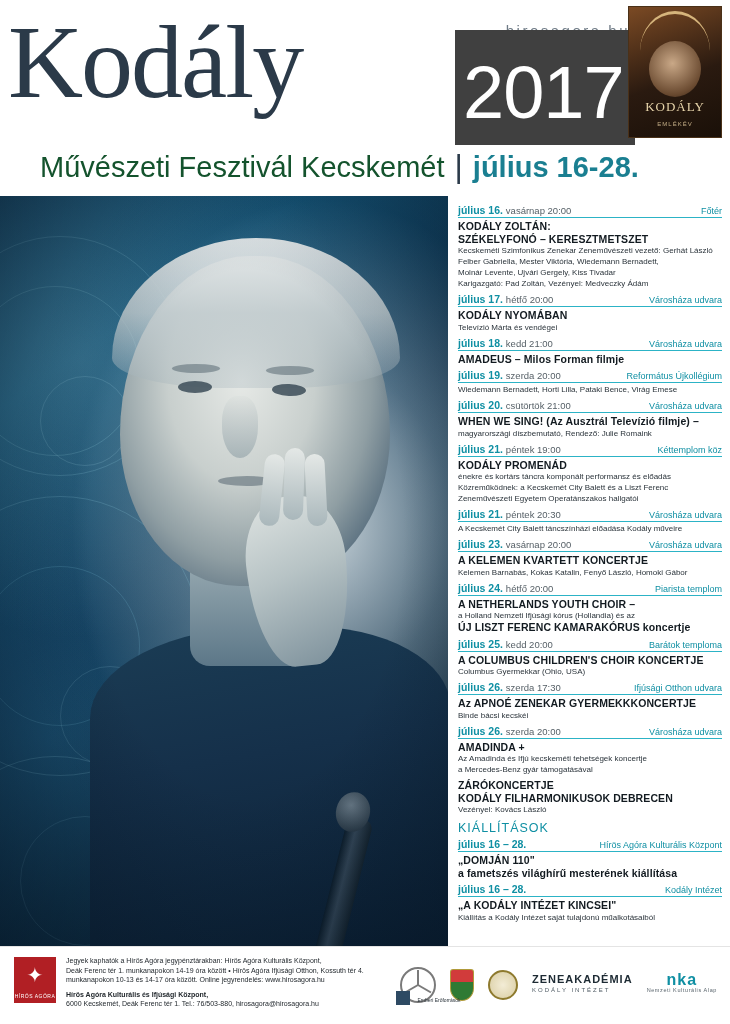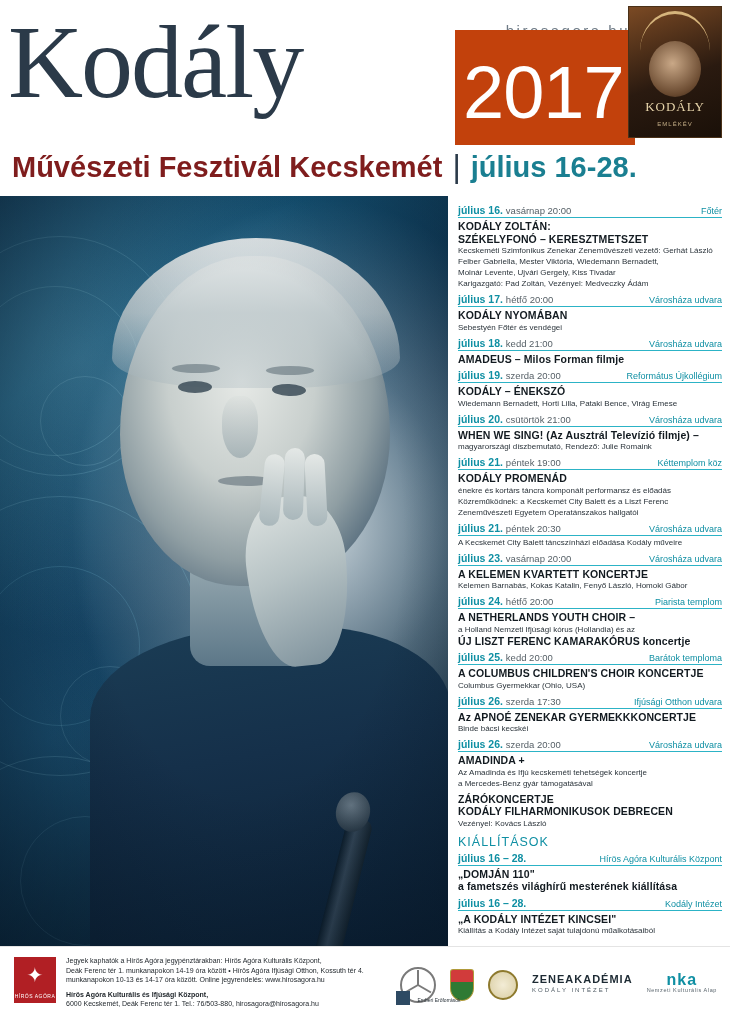--- a/index.html
+++ b/index.html
@@ -39,21 +39,21 @@
     font-size: 104px;
     line-height: 104px;
     font-weight: 400;
     color: #2b3a49;
     letter-spacing: -2px;
   }
   .year-block {
     position: absolute;
     left: 455px; top: 30px;
     width: 180px; height: 115px;
-    background: #c2410c;
+    background: #404040;
     overflow: hidden;
   }
   .year-block .year {
     position: absolute;
     left: 8px; top: 26px;
     font-family: "Liberation Sans", sans-serif;
     font-size: 74px;
     line-height: 74px;
     font-weight: 300;
     color: #ffffff;
@@ -97,22 +97,23 @@
     letter-spacing: 1px;
   }
   .subtitle-row {
     position: absolute;
     left: 12px; top: 148px;
     display: flex;
     align-items: baseline;
   }
   .subtitle-main {
     font-size: 29px;
-    font-weight: 700;
-    color: #7f1d1d;
+    font-weight: 400;
+    color: #14532d;
+    margin-left: 28px;
   }
   .subtitle-divider {
     margin: 0 10px;
     font-size: 32px;
     color: #2b3a49;
     font-weight: 300;
   }
   .subtitle-date {
     font-size: 29px;
     font-weight: 700;
@@ -445,37 +446,36 @@
       <div class="ev-sub">Molnár Levente, Ujvári Gergely, Kiss Tivadar</div>
       <div class="ev-sub">Karigazgató: Pad Zoltán, Vezényel: Medveczky Ádám</div>
     </div>
 
     <div class="ev">
       <div class="ev-head">
         <span class="ev-date"><span>július 17.</span> <span class="daypart">hétfő 20:00</span></span>
         <span class="ev-venue">Városháza udvara</span>
       </div>
       <div class="ev-title">KODÁLY NYOMÁBAN</div>
-      <div class="ev-sub">Sebestyén Főtér és vendégei</div>
+      <div class="ev-sub">Televízió Márta és vendégei</div>
     </div>
 
     <div class="ev">
       <div class="ev-head">
         <span class="ev-date"><span>július 18.</span> <span class="daypart">kedd 21:00</span></span>
         <span class="ev-venue">Városháza udvara</span>
       </div>
       <div class="ev-title">AMADEUS – Milos Forman filmje</div>
     </div>
 
     <div class="ev">
       <div class="ev-head">
         <span class="ev-date"><span>július 19.</span> <span class="daypart">szerda 20:00</span></span>
         <span class="ev-venue">Református Újkollégium</span>
       </div>
-      <div class="ev-title">KODÁLY – ÉNEKSZÓ</div>
       <div class="ev-sub">Wiedemann Bernadett, Horti Lilla, Pataki Bence, Virág Emese</div>
     </div>
 
     <div class="ev">
       <div class="ev-head">
         <span class="ev-date"><span>július 20.</span> <span class="daypart">csütörtök 21:00</span></span>
         <span class="ev-venue">Városháza udvara</span>
       </div>
       <div class="ev-title">WHEN WE SING! (Az Ausztrál Televízió filmje) –</div>
       <div class="ev-sub">magyarországi díszbemutató, Rendező: Julie Romaink</div>

